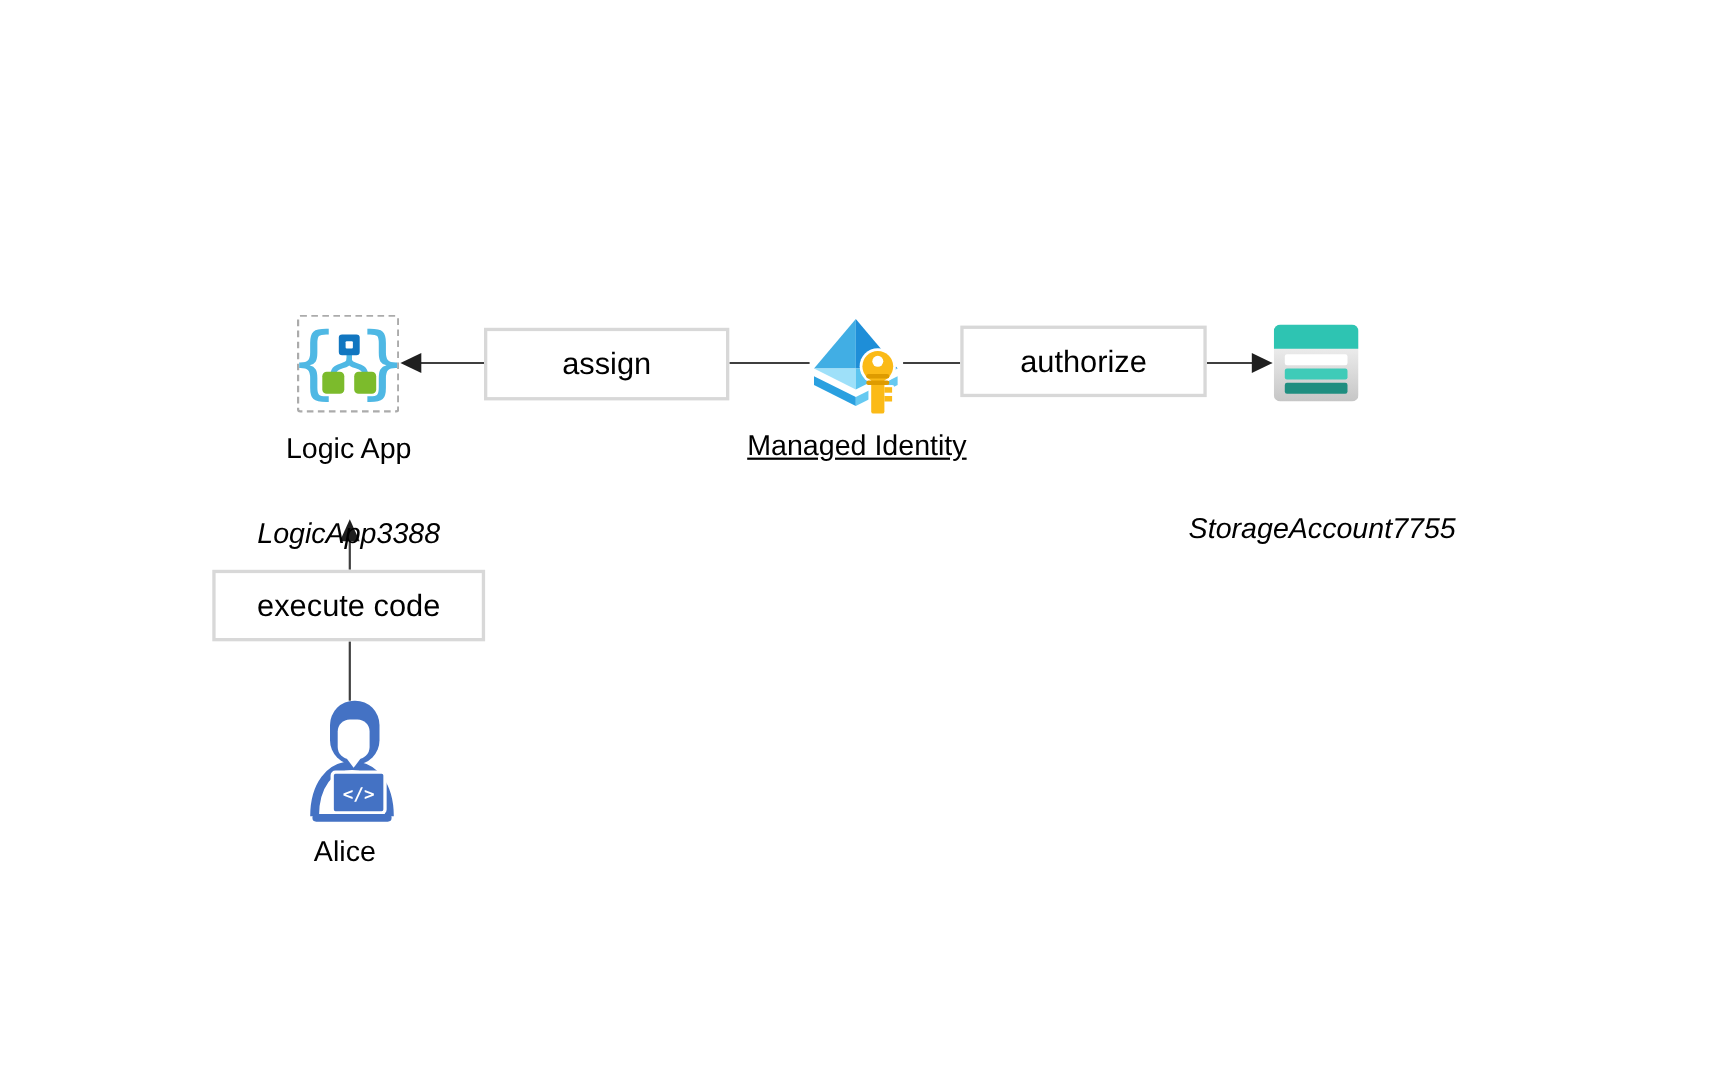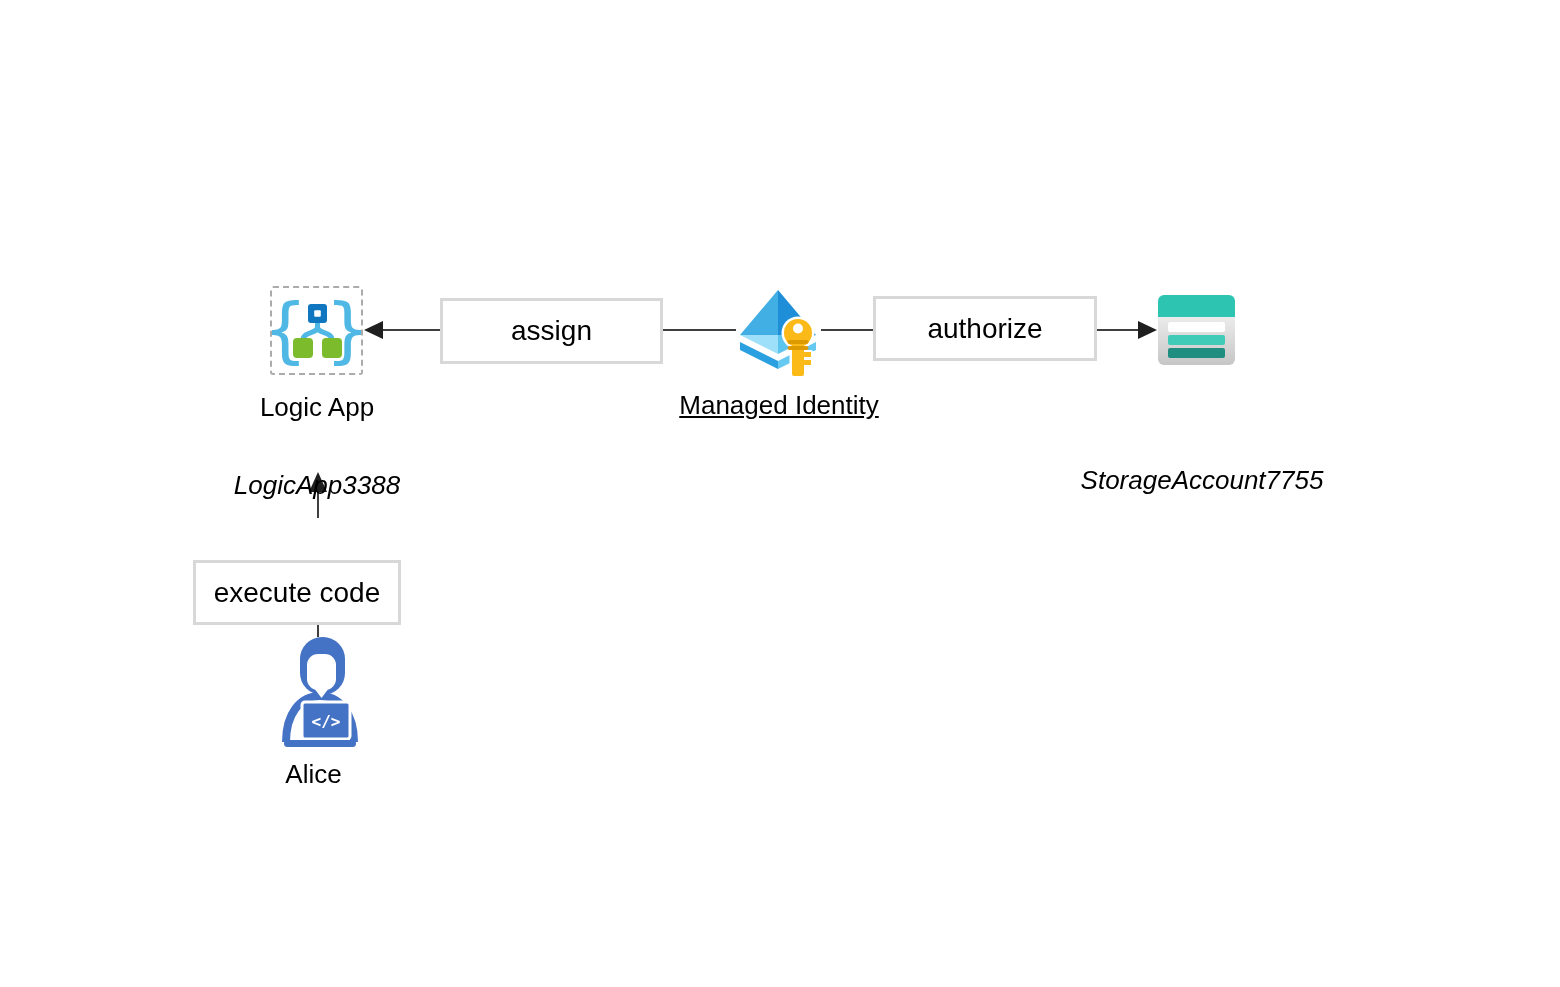--- a/index.html
+++ b/index.html
@@ -104,21 +104,21 @@
     <text x="46" y="91" text-anchor="middle" style="font-family:'DejaVu Sans Mono',monospace;font-size:16px;font-weight:bold;fill:#ffffff">&lt;/&gt;</text>
     <rect x="4" y="104" width="72" height="7" rx="3.5" style="fill:var(--person-blue,#4472C4)"></rect>
   </svg>
 
   <div class="edge-box" style="left:440px;top:298px;width:223px;height:66px;">
     <span>assign</span>
   </div>
   <div class="edge-box" style="left:873px;top:296px;width:224px;height:65px;">
     <span>authorize</span>
   </div>
-  <div class="edge-box" style="left:193px;top:518px;width:208px;height:65px;margin-top:42px;">
+  <div class="edge-box" style="left:193px;top:518px;width:248px;height:65px;">
     <span>execute code</span>
   </div>
 
   <div class="node-label" style="left:197px;top:391px;width:240px;">Logic App</div>
   <div class="node-label italic" style="left:197px;top:426px;width:240px;margin-top:43px;">LogicApp3388</div>
 
   <div class="node-label" style="left:659px;top:389px;width:240px;text-decoration:underline;">Managed Identity</div>
 
   <div class="node-label italic" style="left:1072px;top:464px;width:260px;">StorageAccount7755</div>
 

